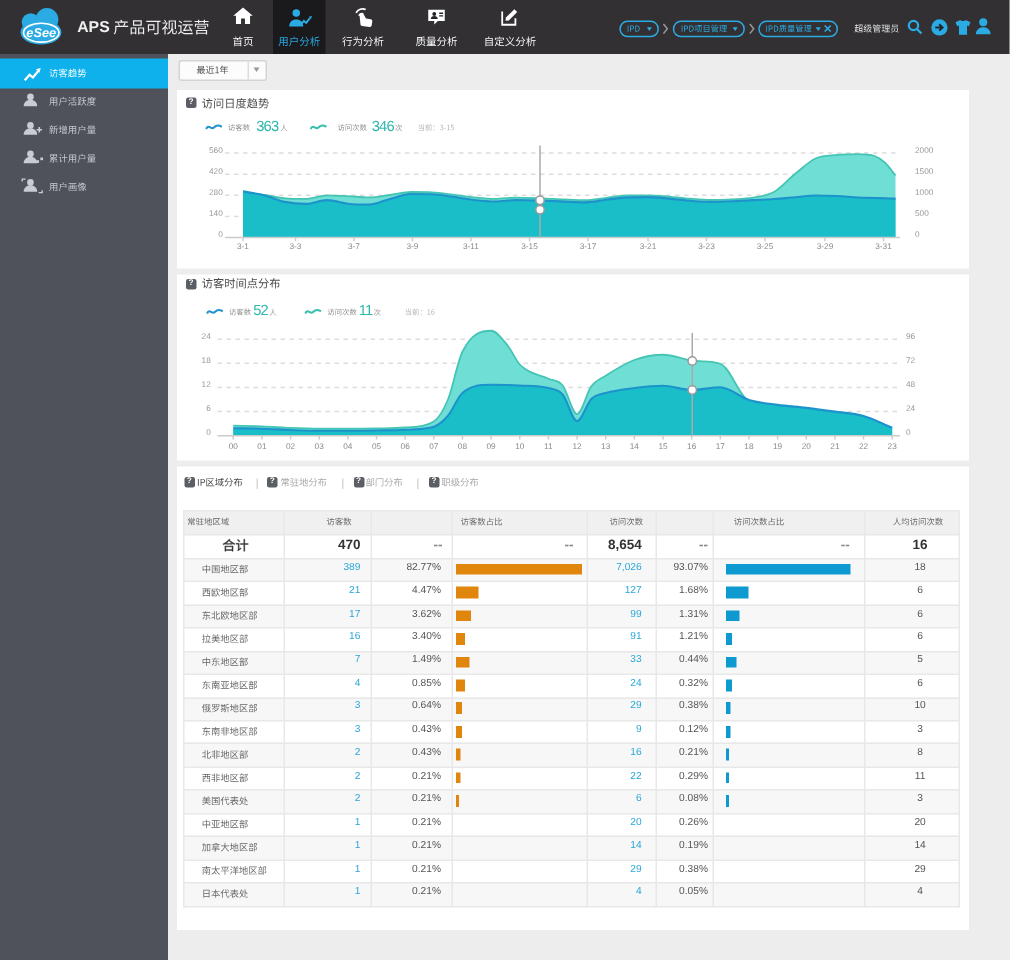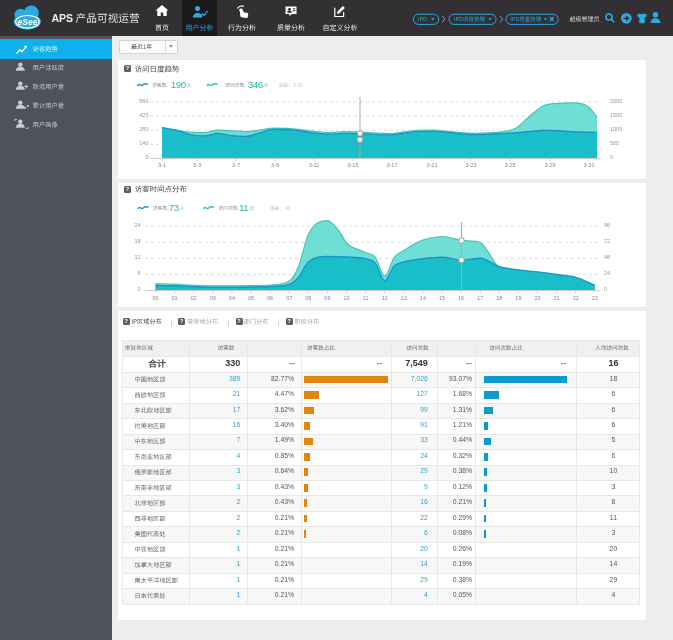--- a/index.html
+++ b/index.html
@@ -141,24 +141,24 @@
 <div class="t" style="font-size:6.8px;color:#2aa7d8;top:576.5px;left:120.3px;width:120px;text-align:right;">1</div>
 <div class="t" style="font-size:6.8px;color:#555;top:576.5px;left:174.0px;width:120px;text-align:right;">0.21%</div>
 <div class="t" style="font-size:6.8px;color:#2aa7d8;top:576.5px;left:307.8px;width:120px;text-align:right;">29</div>
 <div class="t" style="font-size:6.8px;color:#555;top:576.5px;left:352.0px;width:120px;text-align:right;">0.38%</div>
 <div class="t" style="font-size:6.8px;color:#555;top:576.5px;left:553.4px;width:120px;text-align:center;">29</div>
 <div class="t" style="font-size:6.8px;color:#2aa7d8;top:591.9px;left:120.3px;width:120px;text-align:right;">1</div>
 <div class="t" style="font-size:6.8px;color:#555;top:591.9px;left:174.0px;width:120px;text-align:right;">0.21%</div>
 <div class="t" style="font-size:6.8px;color:#2aa7d8;top:591.9px;left:307.8px;width:120px;text-align:right;">4</div>
 <div class="t" style="font-size:6.8px;color:#555;top:591.9px;left:352.0px;width:120px;text-align:right;">0.05%</div>
 <div class="t" style="font-size:6.8px;color:#555;top:591.9px;left:553.4px;width:120px;text-align:center;">4</div>
-<div class="t" style="font-size:9px;color:#333;top:358.6px;font-weight:700;left:120.3px;width:120px;text-align:right;">330</div>
+<div class="t" style="font-size:9px;color:#333;top:358.6px;font-weight:700;left:120.3px;width:120px;text-align:right;">470</div>
 <div class="t" style="font-size:9px;color:#888;top:358.6px;font-weight:700;left:175.0px;width:120px;text-align:right;">--</div>
 <div class="t" style="font-size:9px;color:#888;top:358.6px;font-weight:700;left:262.4px;width:120px;text-align:right;">--</div>
-<div class="t" style="font-size:9px;color:#333;top:358.6px;font-weight:700;left:307.8px;width:120px;text-align:right;">7,549</div>
+<div class="t" style="font-size:9px;color:#333;top:358.6px;font-weight:700;left:307.8px;width:120px;text-align:right;">8,654</div>
 <div class="t" style="font-size:9px;color:#888;top:358.6px;font-weight:700;left:352.0px;width:120px;text-align:right;">--</div>
 <div class="t" style="font-size:9px;color:#888;top:358.6px;font-weight:700;left:446.5px;width:120px;text-align:right;">--</div>
 <div class="t" style="font-size:9px;color:#333;top:358.6px;font-weight:700;left:553.4px;width:120px;text-align:center;">16</div>
 <div class="t" style="font-size:5.5px;color:#999;top:98.8px;left:28.5px;width:120px;text-align:right;">560</div>
 <div class="t" style="font-size:5.5px;color:#999;top:112.8px;left:28.5px;width:120px;text-align:right;">420</div>
 <div class="t" style="font-size:5.5px;color:#999;top:126.9px;left:28.5px;width:120px;text-align:right;">280</div>
 <div class="t" style="font-size:5.5px;color:#999;top:141.1px;left:28.5px;width:120px;text-align:right;">140</div>
 <div class="t" style="font-size:5.5px;color:#999;top:155.2px;left:28.5px;width:120px;text-align:right;">0</div>
 <div class="t" style="font-size:5.5px;color:#999;top:98.8px;left:610px;">2000</div>
 <div class="t" style="font-size:5.5px;color:#999;top:112.8px;left:610px;">1500</div>
@@ -204,23 +204,23 @@
 <div class="t" style="font-size:5.5px;color:#888;top:296.2px;left:362.9px;width:120px;text-align:center;">14</div>
 <div class="t" style="font-size:5.5px;color:#888;top:296.2px;left:382.0px;width:120px;text-align:center;">15</div>
 <div class="t" style="font-size:5.5px;color:#888;top:296.2px;left:401.1px;width:120px;text-align:center;">16</div>
 <div class="t" style="font-size:5.5px;color:#888;top:296.2px;left:420.2px;width:120px;text-align:center;">17</div>
 <div class="t" style="font-size:5.5px;color:#888;top:296.2px;left:439.3px;width:120px;text-align:center;">18</div>
 <div class="t" style="font-size:5.5px;color:#888;top:296.2px;left:458.4px;width:120px;text-align:center;">19</div>
 <div class="t" style="font-size:5.5px;color:#888;top:296.2px;left:477.5px;width:120px;text-align:center;">20</div>
 <div class="t" style="font-size:5.5px;color:#888;top:296.2px;left:496.6px;width:120px;text-align:center;">21</div>
 <div class="t" style="font-size:5.5px;color:#888;top:296.2px;left:515.7px;width:120px;text-align:center;">22</div>
 <div class="t" style="font-size:5.5px;color:#888;top:296.2px;left:534.8px;width:120px;text-align:center;">23</div>
-<div class="t" style="font-size:9.8px;color:#2eb9ac;top:79.6px;letter-spacing:-0.5px;left:170.8px;">190</div>
+<div class="t" style="font-size:9.8px;color:#2eb9ac;top:79.6px;letter-spacing:-0.5px;left:170.8px;">363</div>
 <div class="t" style="font-size:9.8px;color:#2eb9ac;top:79.6px;letter-spacing:-0.5px;left:247.8px;">346</div>
-<div class="t" style="font-size:9.8px;color:#2eb9ac;top:202.6px;letter-spacing:-0.5px;left:168.8px;">73</div>
+<div class="t" style="font-size:9.8px;color:#2eb9ac;top:202.6px;letter-spacing:-0.5px;left:168.8px;">52</div>
 <div class="t" style="font-size:9.8px;color:#2eb9ac;top:202.6px;letter-spacing:-0.5px;left:239.1px;">11</div>
 <div class="a" style="left:123.9px;top:65.4px;width:7px;height:7px;background:#5b5e64;border-radius:1.5px;color:#fff;font-size:5.5px;font-weight:bold;text-align:center;line-height:7px">?</div>
 <div class="a" style="left:123.9px;top:185.5px;width:7px;height:7px;background:#5b5e64;border-radius:1.5px;color:#fff;font-size:5.5px;font-weight:bold;text-align:center;line-height:7px">?</div>
 <div class="a" style="left:122.7px;top:318.1px;width:7px;height:7px;background:#5b5e64;border-radius:1.5px;color:#fff;font-size:5.5px;font-weight:bold;text-align:center;line-height:7px">?</div>
 <div class="a" style="left:178.1px;top:318.1px;width:7px;height:7px;background:#5b5e64;border-radius:1.5px;color:#fff;font-size:5.5px;font-weight:bold;text-align:center;line-height:7px">?</div>
 <div class="a" style="left:235.5px;top:318.1px;width:7px;height:7px;background:#5b5e64;border-radius:1.5px;color:#fff;font-size:5.5px;font-weight:bold;text-align:center;line-height:7px">?</div>
 <div class="a" style="left:285.8px;top:318.1px;width:7px;height:7px;background:#5b5e64;border-radius:1.5px;color:#fff;font-size:5.5px;font-weight:bold;text-align:center;line-height:7px">?</div>
 <div class="a" style="left:171px;top:318.5px;width:0.8px;height:7px;background:#d8d8d8"></div>
 <div class="a" style="left:227.8px;top:318.5px;width:0.8px;height:7px;background:#d8d8d8"></div>
 <div class="a" style="left:277.9px;top:318.5px;width:0.8px;height:7px;background:#d8d8d8"></div>

